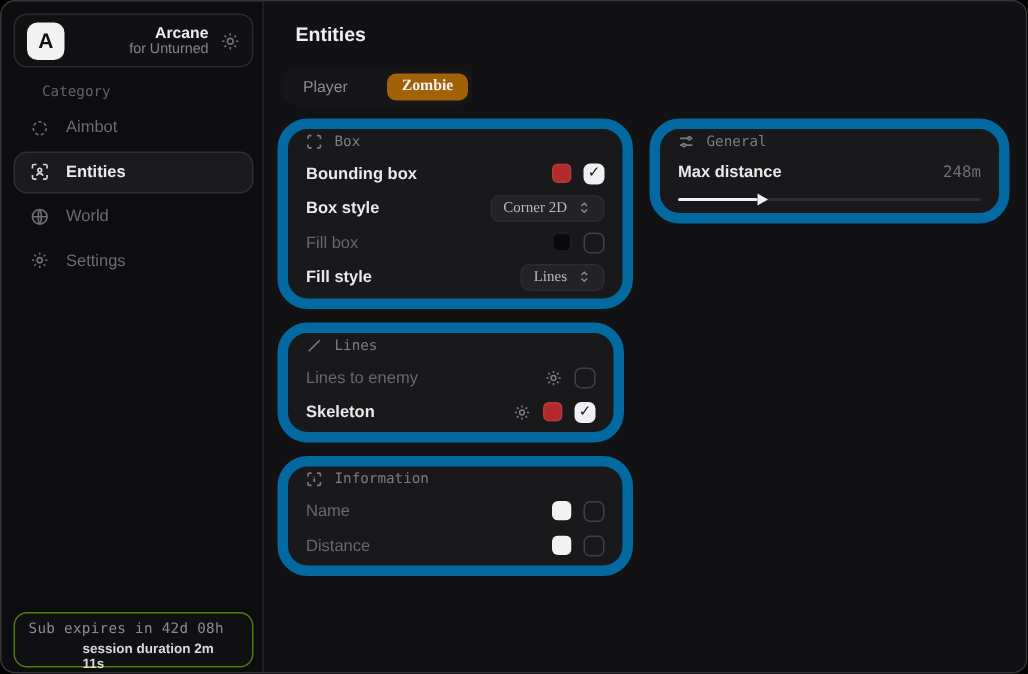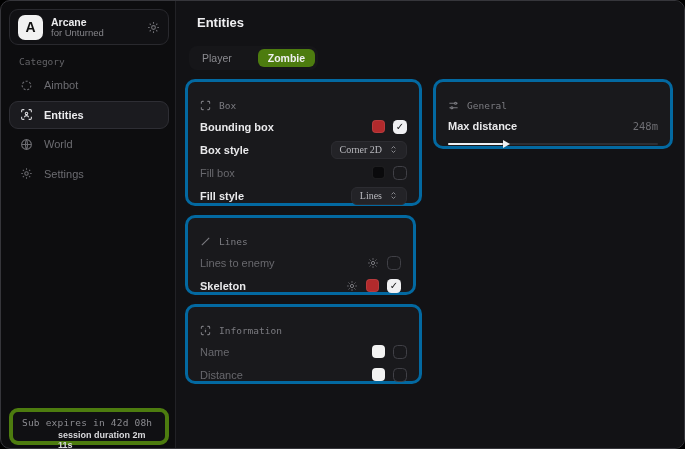--- a/index.html
+++ b/index.html
@@ -4,42 +4,42 @@
 <style>
   html,body{margin:0;padding:0;background:#000;}
   *{box-sizing:border-box;}
   body{font-family:"Liberation Sans","DejaVu Sans",sans-serif;-webkit-font-smoothing:antialiased;}
   .window{position:relative;width:685px;height:449px;background:#0d0d0f;border:1px solid #36363b;border-radius:10px;overflow:hidden;}
 
   
   .sidebar{position:absolute;left:0;top:0;width:175px;height:100%;border-right:1px solid #222226;}
   .logo-card{position:absolute;left:8px;top:8px;width:160px;height:36px;border:1px solid #29292e;border-radius:9px;display:flex;align-items:center;padding:0 8px;gap:8px;background:#111114;}
   .avatar{width:25px;height:25px;border-radius:7px;background:#f2f2f2;color:#111;display:flex;align-items:center;justify-content:center;font-weight:bold;font-size:14px;}
-  .logo-text{flex:1;line-height:1.15;}
+  .logo-text{flex:1;line-height:1.15;text-align:right;}
   .logo-title{font-size:10.5px;font-weight:bold;color:#ececee;}
   .logo-sub{font-size:9.5px;color:#85858a;}
   .icon-btn{color:#6f6f74;display:flex;align-items:center;}
-  .section-label{position:absolute;left:18px;top:55px;font-size:9.5px;color:#636367;font-family:"DejaVu Sans Mono",monospace;}
+  .section-label{position:absolute;left:27px;top:55px;font-size:9.5px;color:#636367;font-family:"DejaVu Sans Mono",monospace;}
   .nav{position:absolute;left:8px;top:70px;width:160px;display:flex;flex-direction:column;gap:1px;}
   .nav-item{height:28.5px;display:flex;align-items:center;gap:11px;padding:0 10px;border-radius:9px;color:#6c6c71;font-size:11px;border:1px solid transparent;cursor:pointer;}
   .nav-item .nicon{display:flex;align-items:center;color:#6c6c71;}
   .nav-item.active{background:#1b1b1f;border-color:#2e2e34;color:#ececee;font-weight:bold;}
   .nav-item.active .nicon{color:#d9d9dc;}
-  .footer-card{position:absolute;left:8px;top:407px;width:160px;height:37px;border:4px solid #4d7c0f;border-radius:9px;padding:5px 9px 0 9px;background:#101013;}
+  .footer-card{position:absolute;left:8px;top:407px;width:160px;height:37px;border:1px solid #4d7c0f;border-radius:9px;padding:5px 9px 0 9px;background:#101013;}
   .footer-line1{font-family:"DejaVu Sans Mono",monospace;font-size:9.5px;color:#8b8b90;letter-spacing:.2px;}
   .footer-line2{font-size:9px;color:#d9d9dc;font-weight:bold;margin-top:2px;padding-left:36px;}
 
   
   .main{position:absolute;left:175px;top:0;width:510px;height:100%;background:#121215;}
   .page-title{position:absolute;left:21px;top:14px;font-size:13px;font-weight:bold;color:#f0f0f2;}
   .tabs{position:absolute;left:13px;top:45px;display:flex;gap:16px;background:#161619;border-radius:8px;padding:3px;}
   .tab{font-size:10.5px;padding:3px 10px;border-radius:6px;color:#8b8b90;cursor:pointer;}
-  .tab.active{background:#4d7c0f;color:#f0f0f2;font-weight:bold;}
-
-  .card{position:absolute;background:#19191c;border:3px solid #0369a1;border-radius:10px;padding:18px 12px;}
+  .tab.active{background:#a16207;color:#f0f0f2;font-weight:bold;font-family:Liberation Serif, serif;}
+
+  .card{position:absolute;background:#19191c;border:7px solid #0369a1;border-radius:20px;padding:3px 12px;}
   .card-head{display:flex;align-items:center;gap:8px;color:#7b7b80;font-family:"DejaVu Sans Mono",monospace;font-size:9.5px;margin-bottom:4px;}
   .card-head .hicon{display:flex;align-items:center;color:#7b7b80;}
   .row{display:flex;align-items:center;justify-content:space-between;height:23px;}
   .row-label{font-size:11px;font-weight:bold;color:#e9e9eb;}
   .row.dim .row-label{color:#68686d;font-weight:normal;}
   .controls{display:flex;align-items:center;gap:8px;}
   .swatch{width:13px;height:13px;border-radius:4px;border:1px solid rgba(255,255,255,0.08);}
   .checkbox{width:14px;height:14px;border-radius:4.5px;display:flex;align-items:center;justify-content:center;cursor:pointer;}
   .checkbox.checked{background:#f0f0f2;color:#141416;font-size:10px;font-weight:bold;}
   .checkbox.unchecked{border:1.4px solid #404046;background:transparent;}

